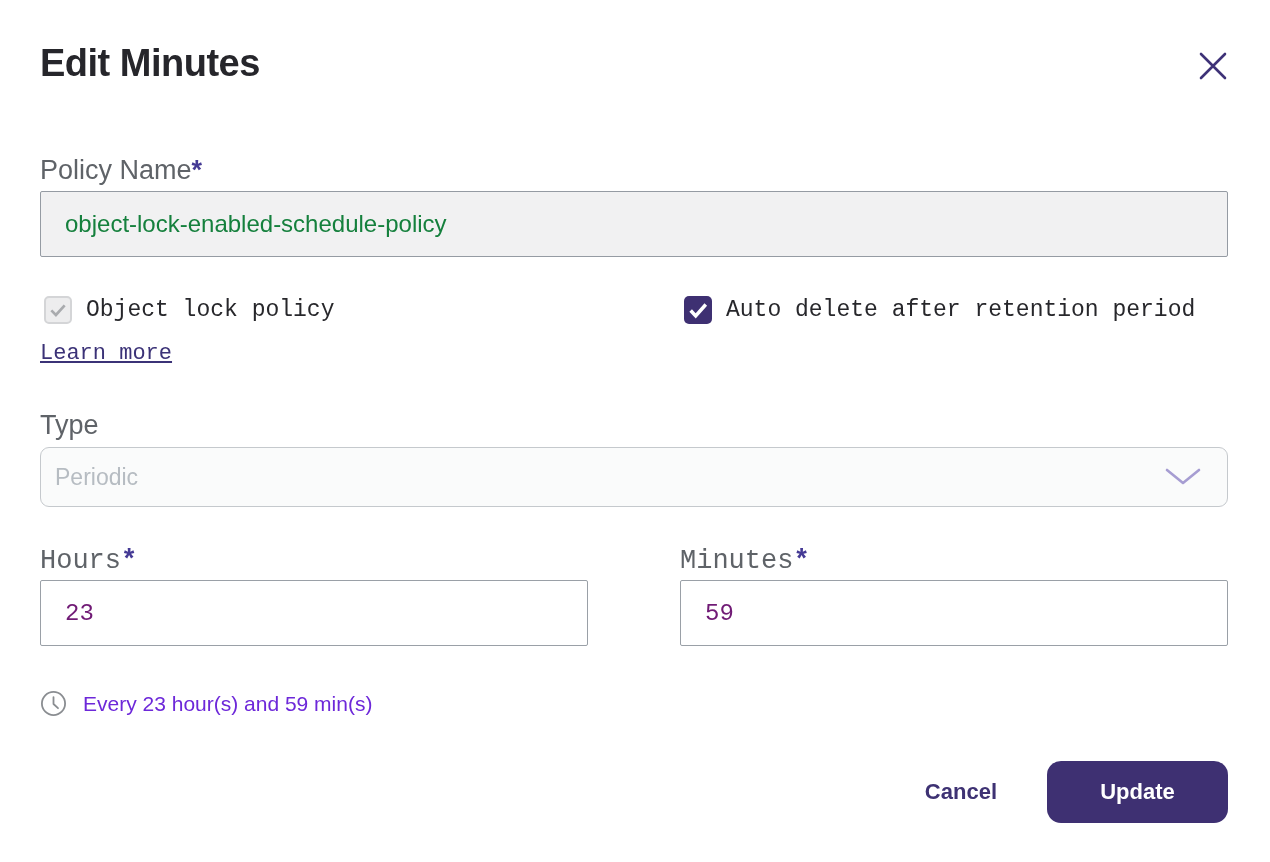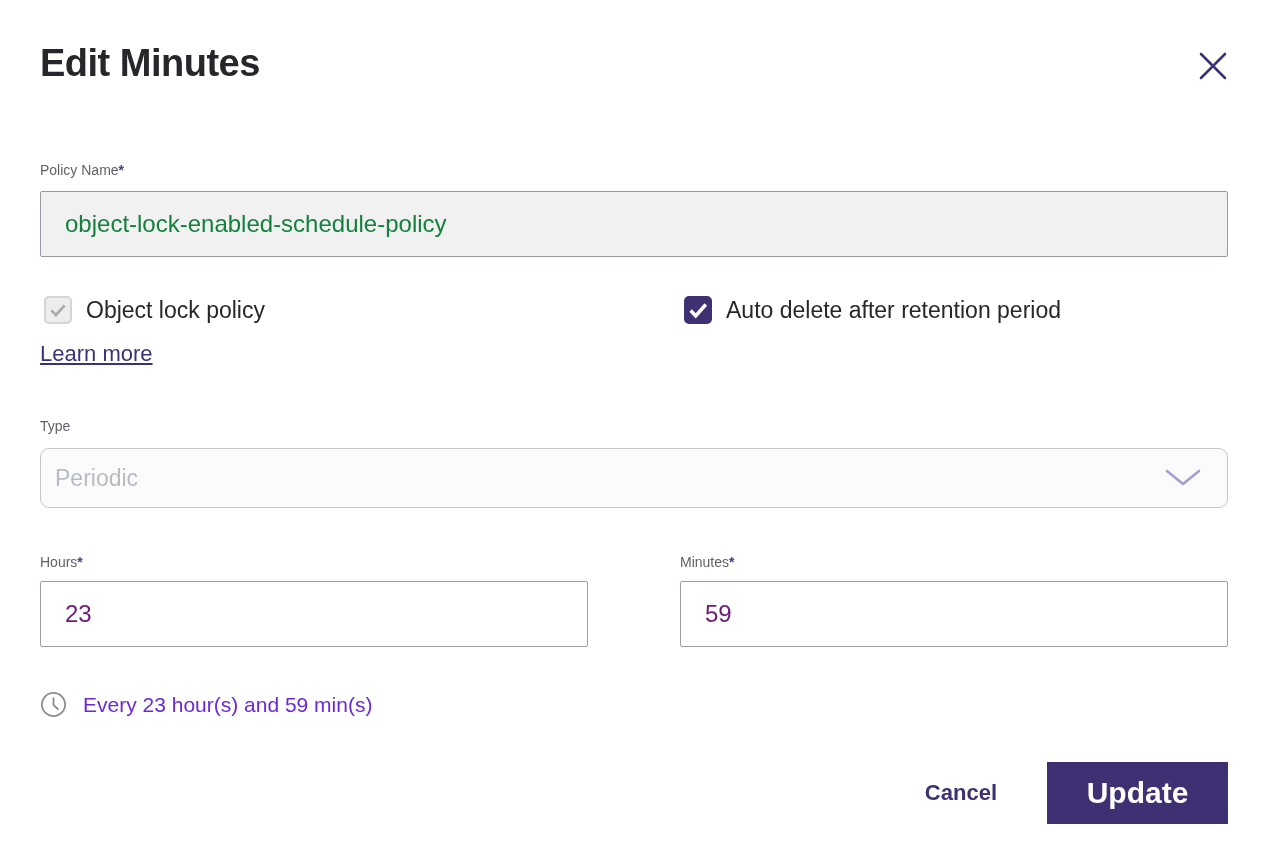--- a/index.html
+++ b/index.html
@@ -36,21 +36,21 @@
     background: none;
     border: none;
     padding: 0;
     margin-top: 11px;
     cursor: pointer;
     line-height: 0;
   }
 
   .field-label {
     display: block;
-    font-size: 14px;
+    font-size: 27px;
     line-height: 24px;
     color: #5f6368;
   }
   .req {
     color: #453a95;
     font-weight: 700;
   }
   .policy-label { margin-top: 72px; margin-bottom: 9px; }
 
   .text-input {
@@ -69,20 +69,21 @@
   .text-input.disabled {
     background: #f1f1f2;
     color: #15803d;
     border-color: #959ba3;
   }
 
   .two-col {
     display: grid;
     grid-template-columns: 1fr 1fr;
     column-gap: 92px;
+    font-family: Liberation Mono, monospace;
   }
   .checkbox-section { margin-top: 39px; }
 
   .checkbox-row {
     display: flex;
     align-items: center;
   }
   .checkbox {
     flex: 0 0 auto;
     width: 28px;
@@ -159,23 +160,23 @@
     color: #3e3273;
     cursor: pointer;
     padding: 0;
     margin-right: 50px;
   }
   .update-btn {
     width: 181px;
     height: 62px;
     background: #3e3072;
     border: none;
-    border-radius: 0;
+    border-radius: 14px;
     font-family: inherit;
-    font-size: 30px;
+    font-size: 22px;
     font-weight: 700;
     color: #ffffff;
     cursor: pointer;
   }
 </style>
 </head>
 <body>
 
 <div class="dialog">
 

